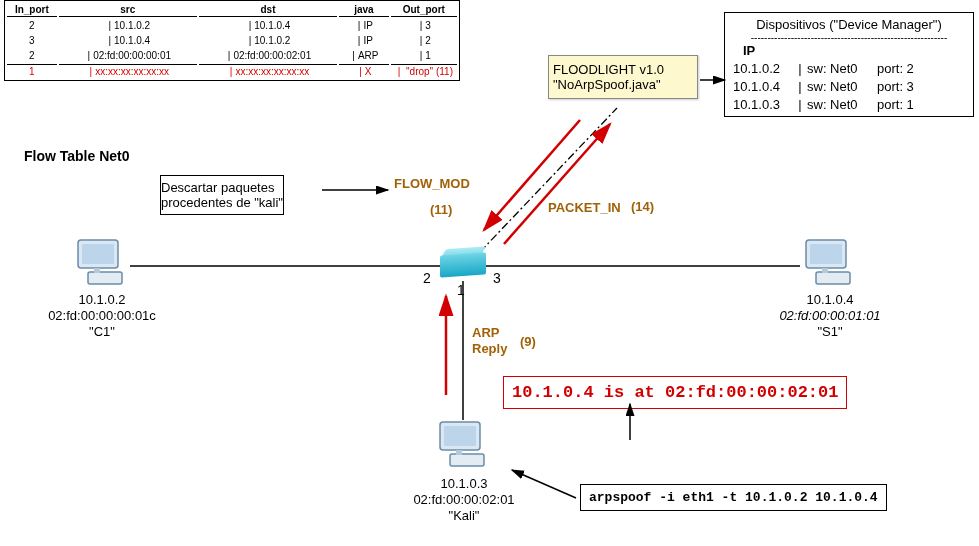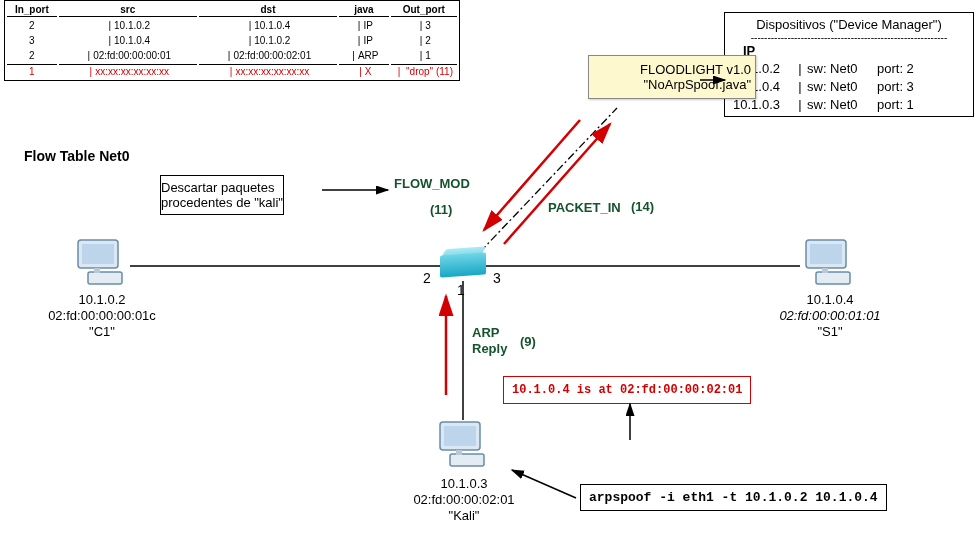--- a/index.html
+++ b/index.html
@@ -64,63 +64,62 @@
   .device-row .ip { width: 60px; }
   .device-row .bar { width: 14px; text-align: center; }
   .device-row .sw { width: 70px; }
   .device-row .port { width: 65px; }
   .device-head .ip { width: 74px; padding-left: 10px; }
   .device-head .ap { flex: 1; }
   .controller-box {
     position: absolute;
     left: 548px;
     top: 55px;
-    width: 168px;
+    width: 150px;
     background: #fdf8ce;
     border: 1px solid #888;
     padding: 6px 4px;
-    text-align: right;
+    text-align: left;
     font-size: 13px;
     box-shadow: 1px 1px 2px rgba(0,0,0,0.2);
-    margin-left: 40px;
   }
   .hint-box {
     position: absolute;
     left: 160px;
     top: 175px;
     border: 1px solid #000;
     padding: 4px 0;
     font-size: 13px;
     background: #fff;
   }
   .arp-box {
     position: absolute;
     left: 503px;
     top: 376px;
     border: 1.5px solid #d20000;
     color: #d20000;
     font-family: "Courier New", monospace;
     font-weight: bold;
-    font-size: 12px;
+    font-size: 17px;
     padding: 6px 8px;
     background: #fff;
   }
   .cmd-box {
     position: absolute;
     left: 580px;
     top: 484px;
     border: 1.5px solid #000;
     font-family: "Courier New", monospace;
     font-weight: bold;
     font-size: 13px;
     padding: 5px 8px;
     background: #fff;
   }
   .label { position: absolute; font-size: 13px; text-align: center; }
-  .red-label { color: #14532d; font-weight: bold; }
+  .red-label { color: #a16207; font-weight: bold; }
   .port-label { position: absolute; font-size: 14px; }
   svg.diagram { position: absolute; left: 0; top: 0; width: 979px; height: 546px; pointer-events: none; }
   .pc {
     position: absolute;
     width: 60px;
     height: 52px;
   }
   .pc svg { width: 60px; height: 52px; }
   .switch {
     position: absolute;

